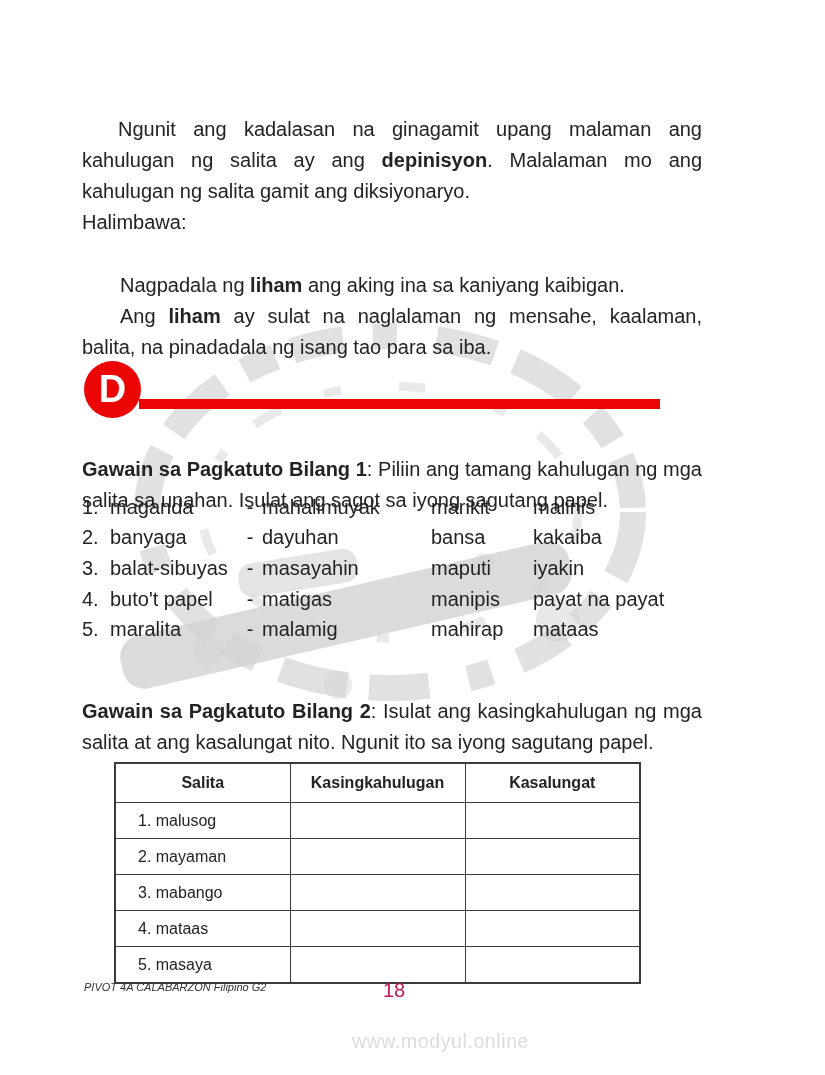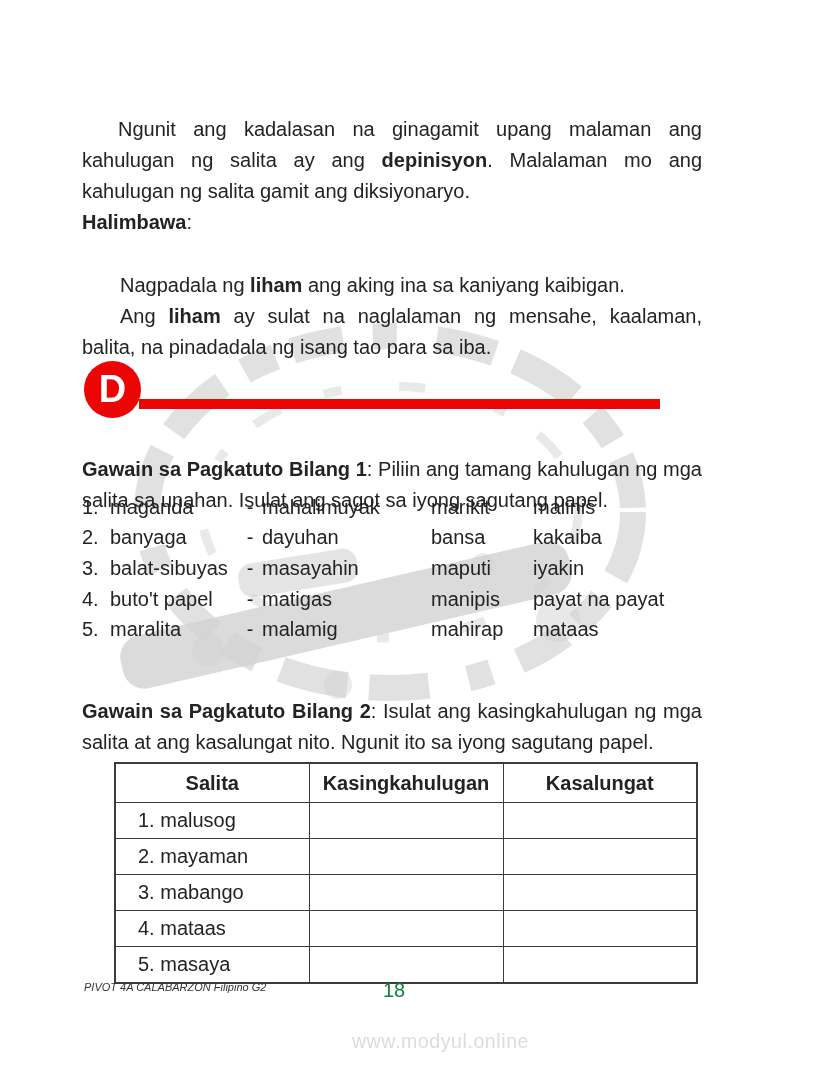--- a/index.html
+++ b/index.html
@@ -19,21 +19,21 @@
   }
   
   .para {
     position:absolute; left:82px; width:620px;
     font-size:20px; line-height:31px;
     text-align:justify;
     z-index:1;
   }
   .intro-para        { top:94px;  text-indent:36px; }
   .halimbawa-head    { position:absolute; left:82px; top:211px; font-size:20px; z-index:1; }
-  .halimbawa-head b  { font-weight:bold; }
+  .halimbawa-head b  { font-weight:normal; }
   .example-sentence  { top:250px; text-indent:38px; text-align:left; }
   .example-paragraph { top:281px; text-indent:38px; }
 
   
   .marker-circle {
     position:absolute; left:84px; top:361px;
     width:57px; height:57px; border-radius:50%;
     background:#ec0505; color:#ffffff;
     font-size:38px; font-weight:bold;
     display:flex; align-items:center; justify-content:center;
@@ -54,41 +54,41 @@
   .g1-row  {
     display:grid;
     grid-template-columns:28px 128px 24px 169px 102px 1fr;
     height:30.6px; align-items:center;
   }
   .g1-dash { text-align:center; }
 
   
   .answer-table {
     position:absolute; left:114px; top:762px;
-    width:584px; table-layout:fixed;
+    width:527px; table-layout:fixed;
     border-collapse:collapse;
-    font-size:20px; color:#232323;
+    font-size:16px; color:#232323;
     z-index:1;
     border:2px solid #3c3c3c;
   }
   .answer-table th, .answer-table td {
     border:1.5px solid #3c3c3c;
   }
   .answer-table th { height:36px; font-weight:bold; text-align:center; }
   .answer-table td { height:33px; text-align:left; padding-left:22px; }
 
   
   .footer-left {
     position:absolute; left:84px; top:981px;
     font-style:italic; font-size:11px; color:#333333;
     z-index:1;
   }
   .page-number {
     position:absolute; left:383px; top:979px;
-    font-size:20px; color:#15803d;
+    font-size:20px; color:#be185d;
     z-index:1;
   }
   .site-watermark {
     position:absolute; left:0; top:1030px; width:100%;
     text-align:center; transform:translateX(28px);
     color:#dcdcdc; font-size:19.5px; letter-spacing:0.6px;
     z-index:1;
   }
 </style>
 </head>

